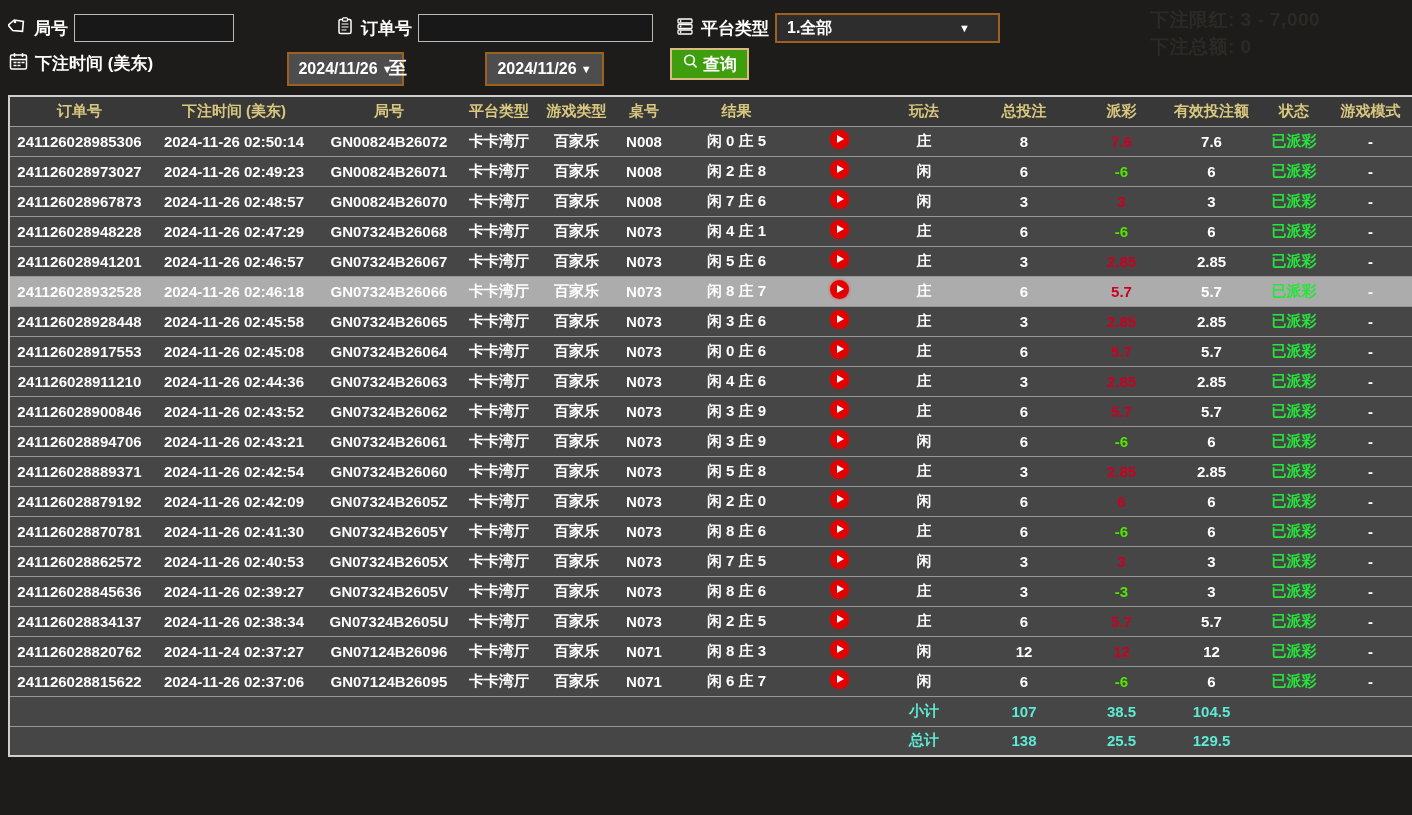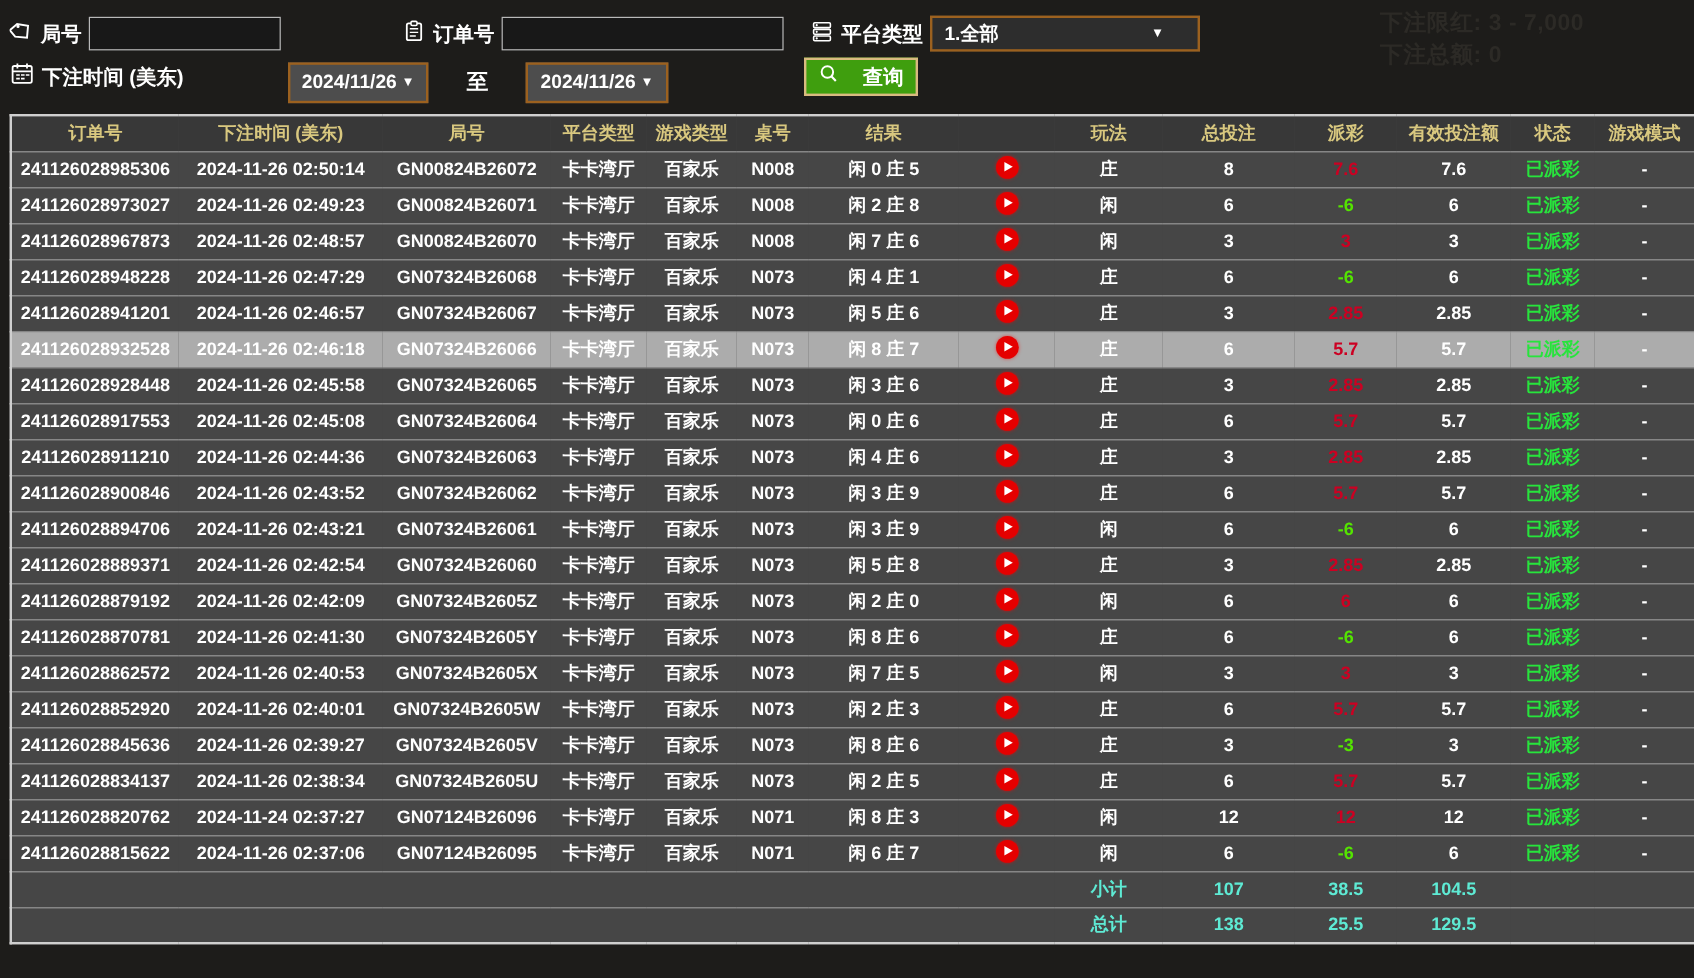--- a/index.html
+++ b/index.html
@@ -34,26 +34,26 @@
   #order-no-input { width:235px; }
 
   .sel {
     position:relative; display:flex; align-items:center;
     background:#3a3a3a; border:2px solid #9c611f; color:#fff;
     font-size:16px; cursor:pointer;
   }
   .sel .caret { font-size:11px; color:#fff; }
   .platform-sel { width:225px; height:30px; padding:0 10px; background:#2d2d2d; }
   .platform-sel .caret { position:absolute; right:28px; }
-  .date-sel { height:29px; padding:15px 8px; justify-content:center; gap:4px; background:#4d4d4d; }
+  .date-sel { height:29px; padding:15px 8px; justify-content:center; gap:4px; background:#4d4d4d;margin-left:47px; }
 
   .query-btn {
     position:absolute; left:670px; top:48px; height:32px; padding:0 10px;
     background:#3f9e0e; border:2px solid #d9ba80; color:#fff;
-    display:flex; align-items:center; gap:20px; font-size:17px; cursor:pointer;
+    display:flex; align-items:center; gap:4px; font-size:17px; cursor:pointer;
   }
 
   
   table {
     position:absolute; top:95px; left:8px; width:1404px; z-index:2;
     border-collapse:collapse; table-layout:fixed;
     border:2px solid #cfcfcf; background:#464646;
   }
   th, td {
     height:30px; text-align:center; vertical-align:middle;
@@ -480,38 +480,20 @@
         <span class="play"><span class="tri"></span></span>
       </td>
       <td>闲</td>
       <td>3</td>
       <td class="pos">3</td>
       <td>3</td>
       <td class="status">已派彩</td>
       <td>-</td>
     </tr>
         <tr>
-      <td>241126028852920</td>
-      <td>2024-11-26 02:40:01</td>
-      <td>GN07324B2605W</td>
-      <td>卡卡湾厅</td>
-      <td>百家乐</td>
-      <td>N073</td>
-      <td>闲 2 庄 3</td>
-      <td>
-        <span class="play"><span class="tri"></span></span>
-      </td>
-      <td>庄</td>
-      <td>6</td>
-      <td class="pos">5.7</td>
-      <td>5.7</td>
-      <td class="status">已派彩</td>
-      <td>-</td>
-    </tr>
-        <tr>
       <td>241126028845636</td>
       <td>2024-11-26 02:39:27</td>
       <td>GN07324B2605V</td>
       <td>卡卡湾厅</td>
       <td>百家乐</td>
       <td>N073</td>
       <td>闲 8 庄 6</td>
       <td>
         <span class="play"><span class="tri"></span></span>
       </td>

